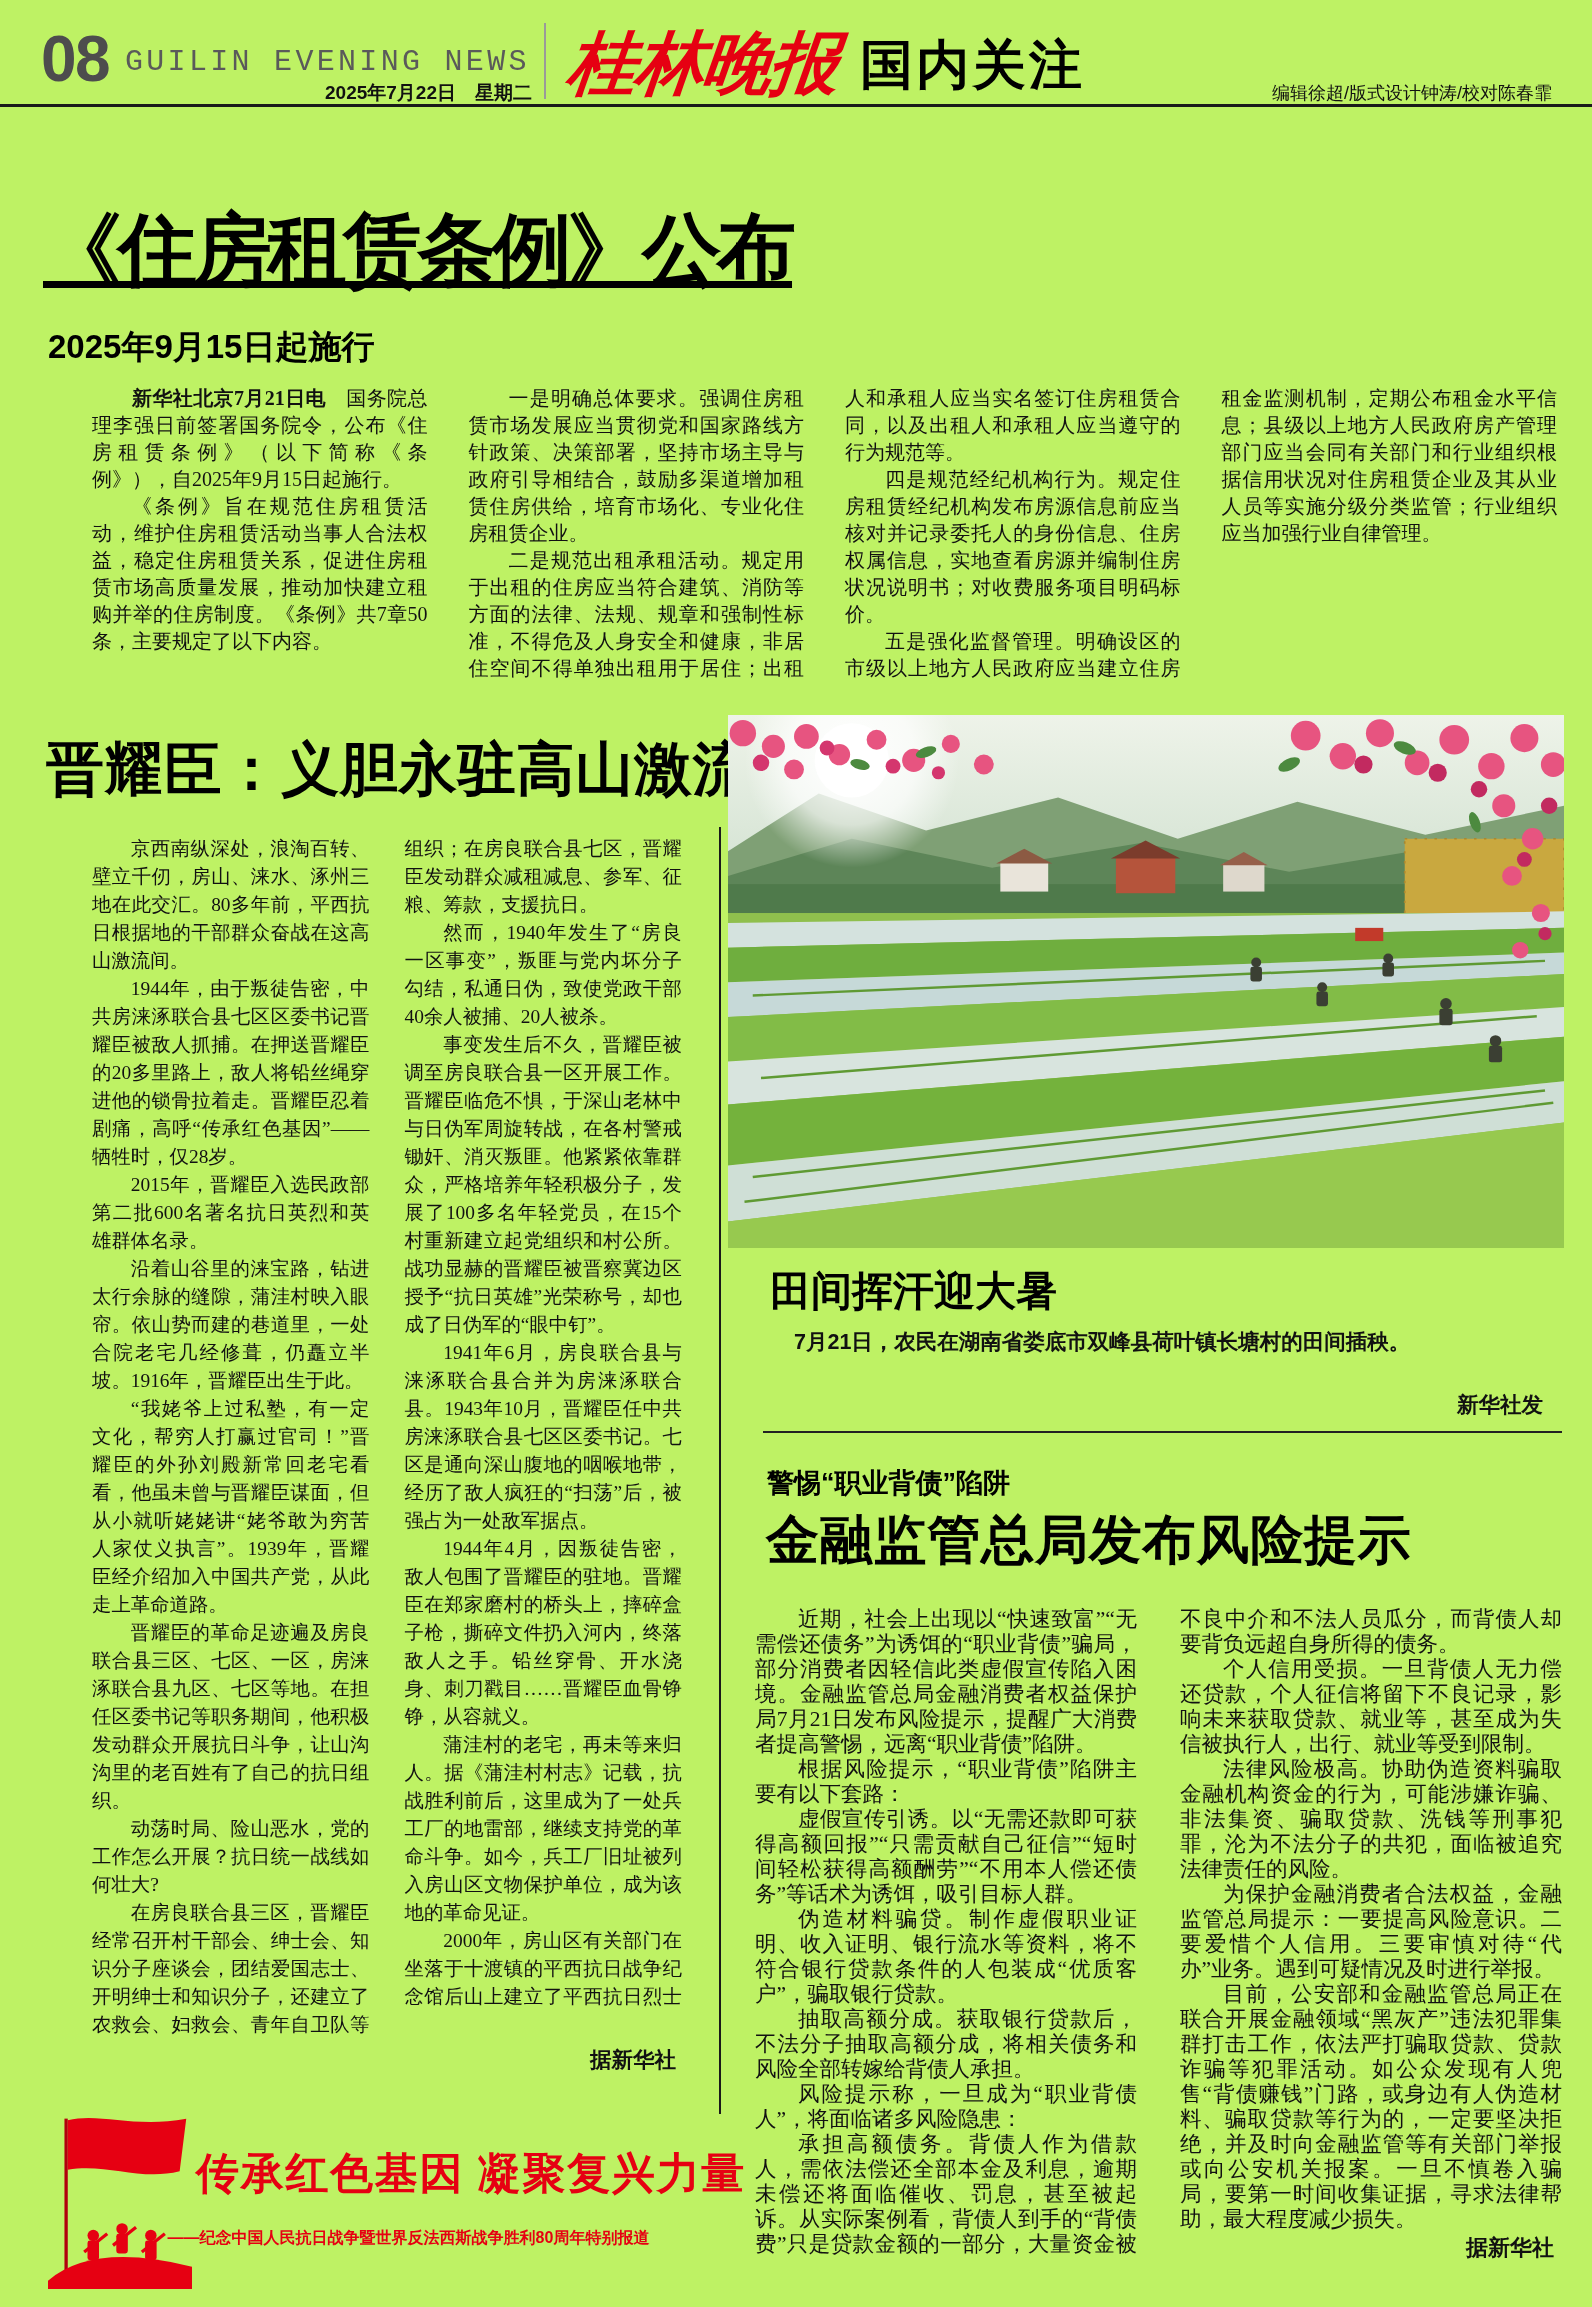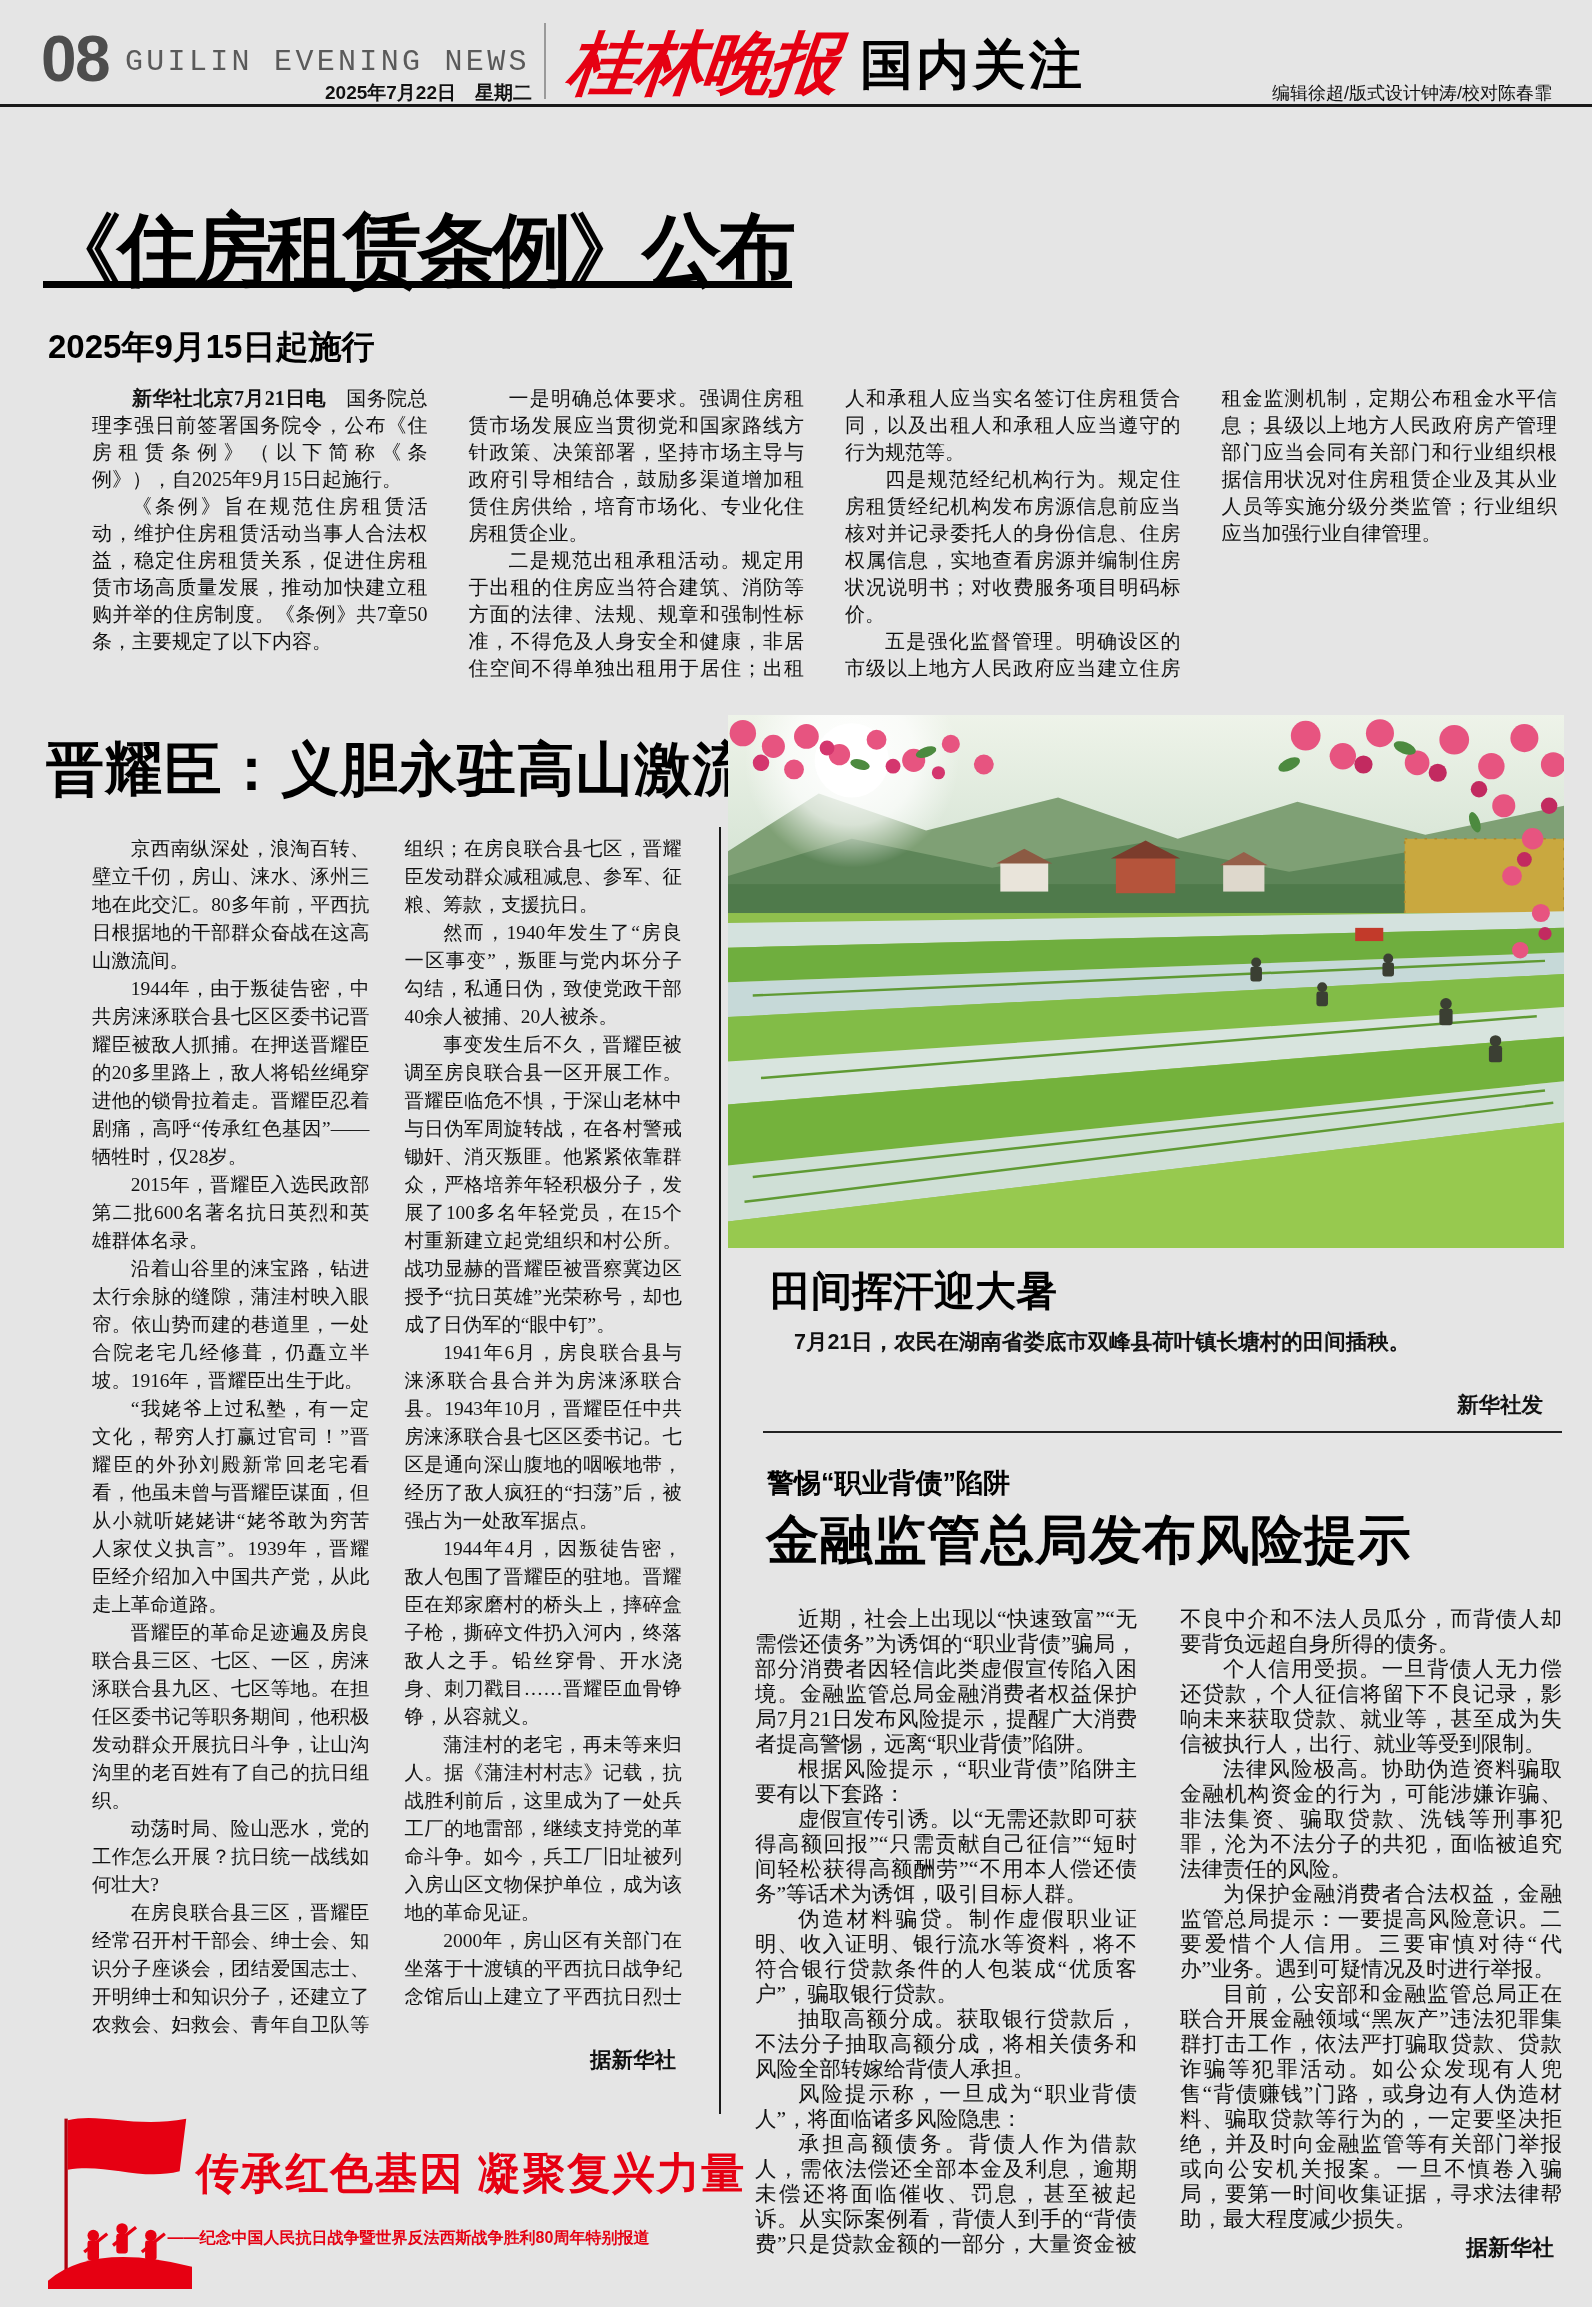--- a/index.html
+++ b/index.html
@@ -1,16 +1,16 @@
 <!DOCTYPE html>
 <html style="font-size:13.2px"><head>
 <meta charset="utf-8">
 <style>
   html,body{margin:0;padding:0;background:#888;}
-  .page{position:relative;width:1592px;height:2307px;background:#e5e5e5;overflow:hidden;
+  .page{position:relative;width:1592px;height:2307px;background:#bef264;overflow:hidden;
         font-family:"Liberation Serif","DejaVu Serif",serif;color:#111;}
   .abs{position:absolute;}
   
   .page-num{left:41px;top:21.5px;font-family:"Liberation Sans","DejaVu Sans",sans-serif;
             font-size:64px;font-weight:900;color:#4d4d4d;letter-spacing:-1.7px;}
   .mast-en{left:125px;top:45px;font-family:Liberation Mono, monospace;
            font-size:30px;color:#5a5a5a;letter-spacing:3.3px;}
   .hdr-date{left:206px;top:80px;width:326px;text-align:right;font-family:"Liberation Sans","DejaVu Sans",sans-serif;
             font-size:19px;color:#111;font-weight:600;}
   .hdr-vdiv{left:544px;top:23px;width:1.7px;height:76px;background:#9a9a9a;}

